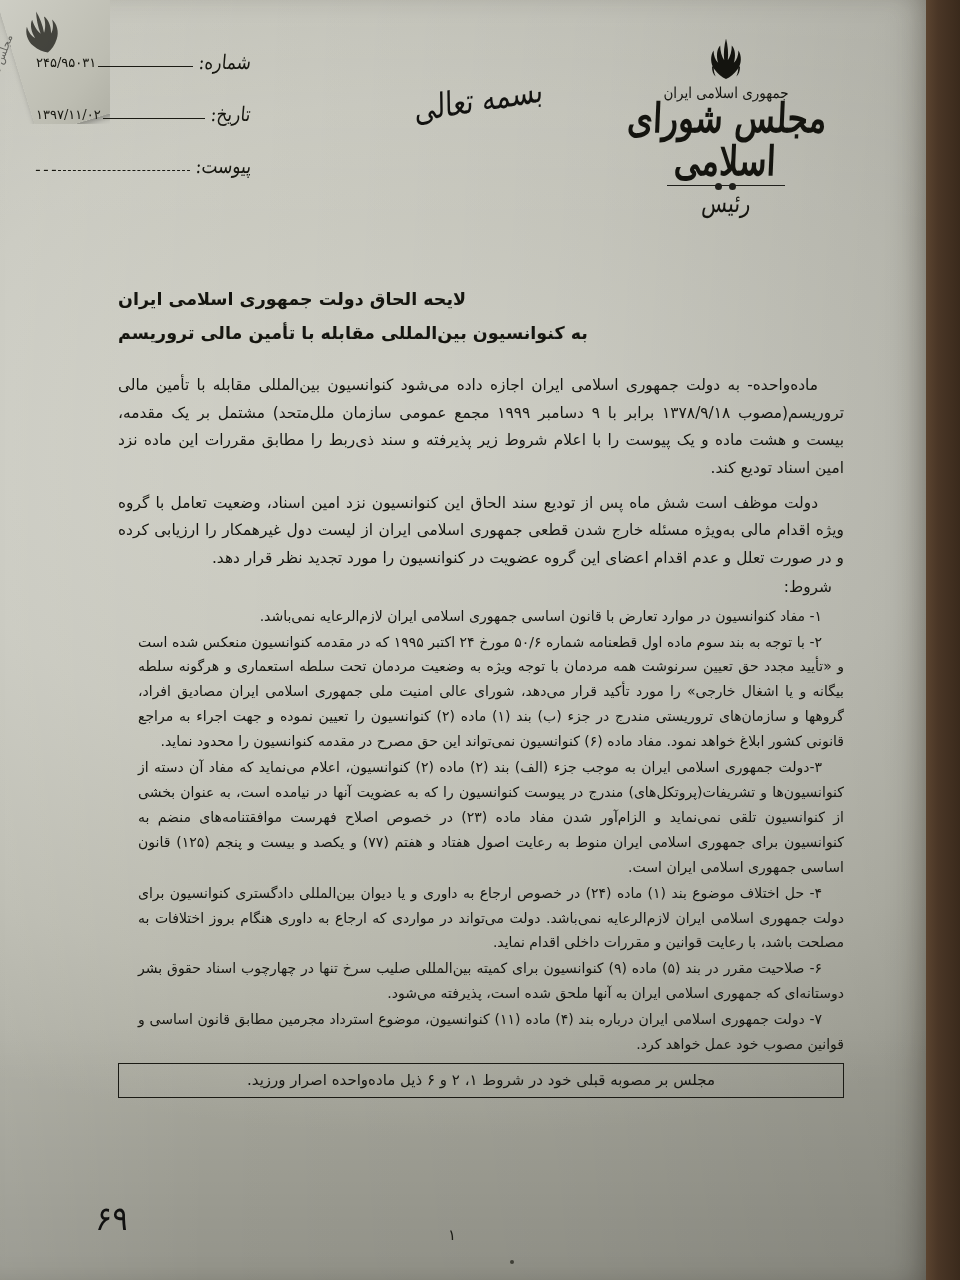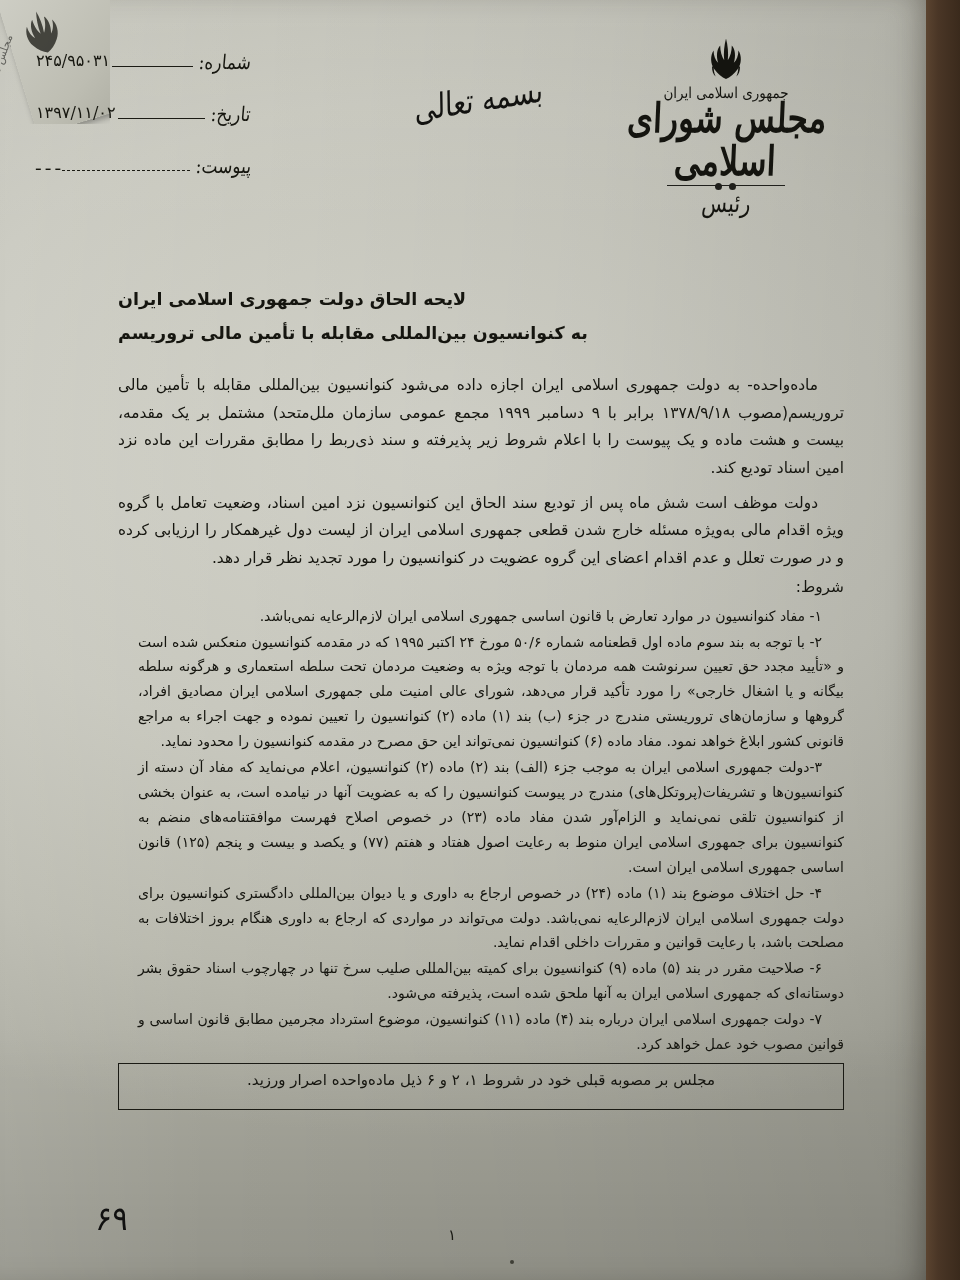--- a/index.html
+++ b/index.html
@@ -160,21 +160,21 @@
     padding-left: 4px;
   }
   .field-line {
     flex: 1 1 auto;
     border-bottom: 1.4px solid #1b1b14;
     margin: 0 2px 5px 2px;
     height: 1px;
     min-width: 24px;
   }
   .field-value {
-    font-size: 16px;
+    font-size: 13px;
     letter-spacing: .5px;
     white-space: nowrap;
     flex: 0 0 auto;
     padding-bottom: 2px;
   }
   .field-row.attach .field-line { border-bottom-style: dashed; border-bottom-width: 1.2px; }
   .field-row.attach .field-value { letter-spacing: 3px; }
 
   
   .body {
@@ -197,21 +197,21 @@
   .title .line { display: block; }
   p.para {
     margin: 8px 0 2px;
     font-size: 15.4px;
     line-height: 1.78;
     text-align: justify;
     text-align-last: right;
     text-indent: 26px;
   }
   p.shorut {
-    margin: 0 0 2px;
+    margin: 0 12px 2px;
     font-size: 15.4px;
     line-height: 1.78;
     text-align: right;
   }
   ol.conditions {
     list-style: none;
     margin: 0;
     padding: 0;
   }
   ol.conditions li {
@@ -221,21 +221,21 @@
     text-align-last: right;
     text-indent: 22px;
     margin-bottom: 1px;
     margin-left: 20px;
   }
 
   
   .note-box {
     margin-top: 6px;
     border: 1.8px solid #1a1a14;
-    padding: 5px 10px 18px;
+    padding: 5px 10px 6px;
     text-align: center;
     font-size: 15px;
     line-height: 1.5;
     color: #15150f;
   }
 
   
   .stamp-number {
     position: absolute;
     left: 96px; bottom: 44px;

